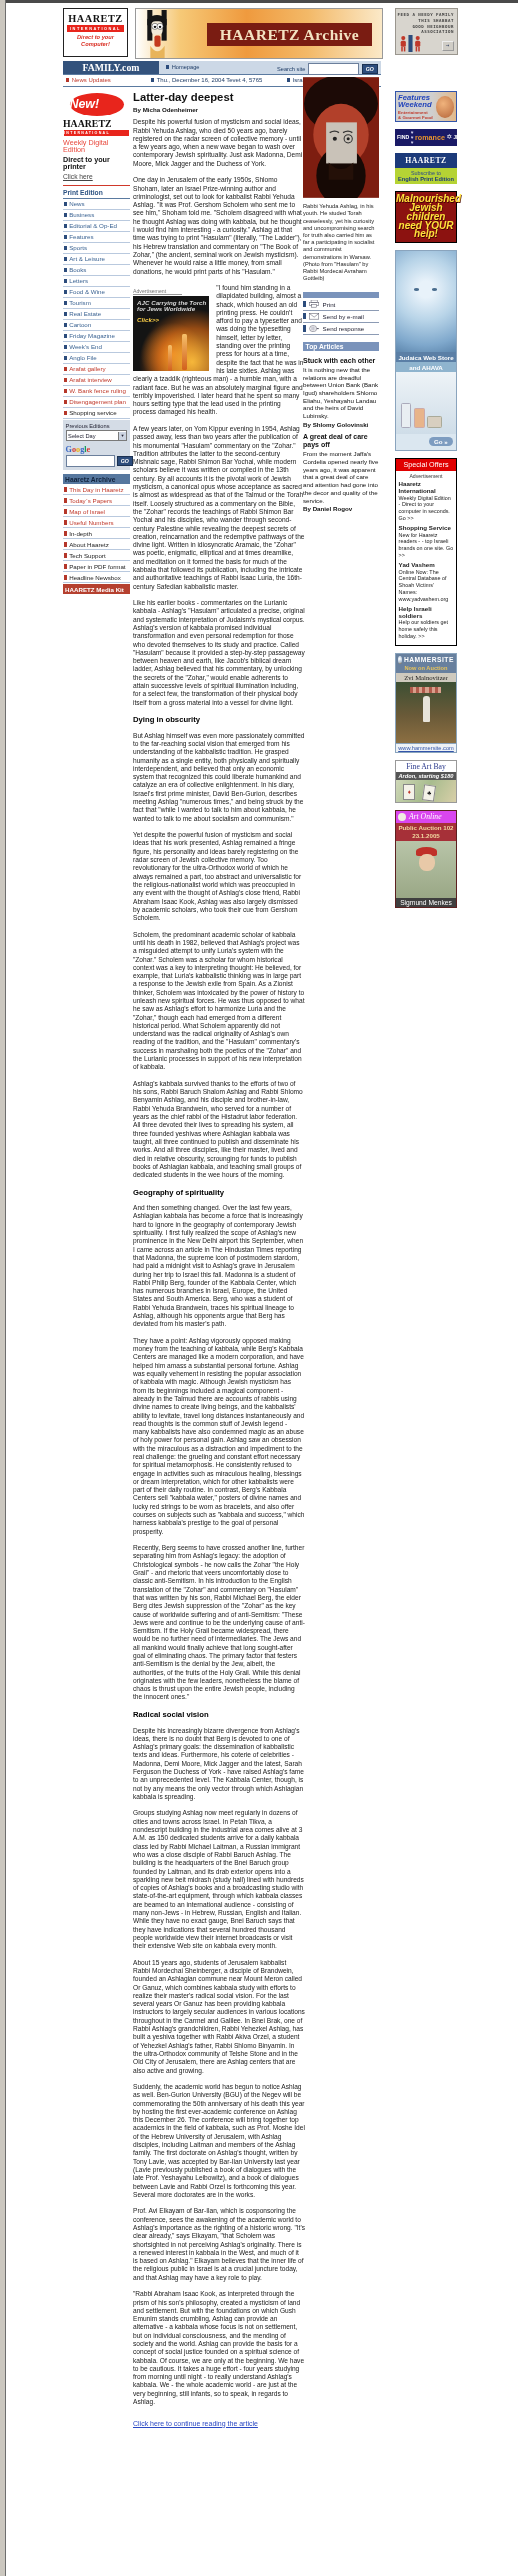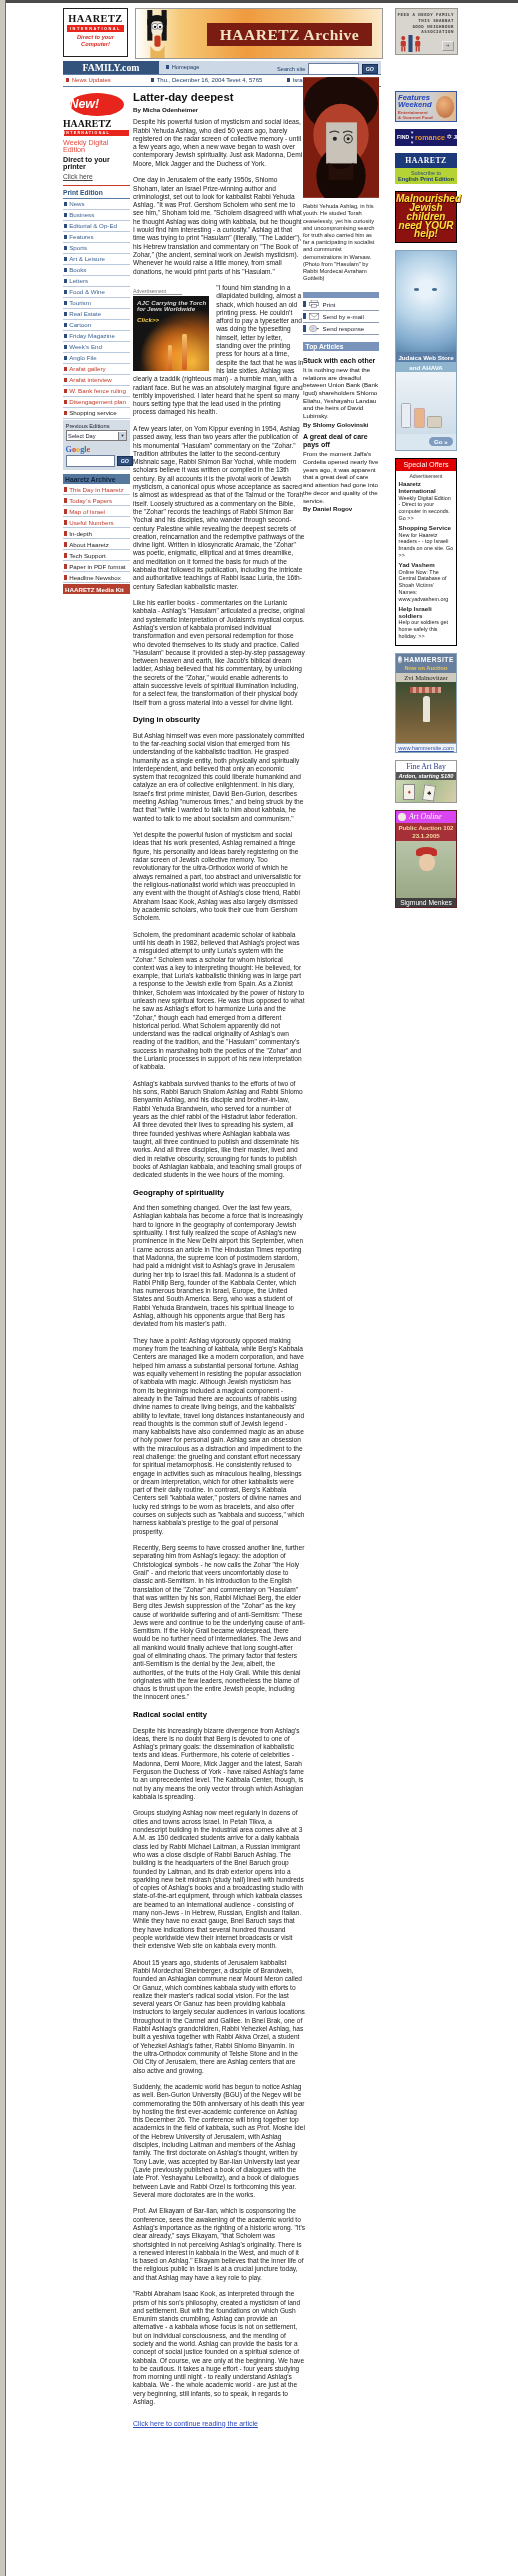--- a/index.html
+++ b/index.html
@@ -443,21 +443,21 @@
         <div class="para t-p">Like his earlier books - commentaries on the Lurianic kabbala - Ashlag's "Hasulam" articulated a precise, original and systematic interpretation of Judaism's mystical corpus. Ashlag's version of kabbala promised individual transformation and even personal redemption for those who devoted themselves to its study and practice. Called "Hasulam" because it provided a step-by-step passageway between heaven and earth, like Jacob's biblical dream ladder, Ashlag believed that his commentary, by unlocking the secrets of the "Zohar," would enable adherents to attain successive levels of spiritual illumination including, for a select few, the transformation of their physical body itself from a gross material into a vessel for divine light.</div>
         <div class="para t-h2">Dying in obscurity</div>
         <div class="para t-p">But Ashlag himself was even more passionately committed to the far-reaching social vision that emerged from his understanding of the kabbalistic tradition. He grasped humanity as a single entity, both physically and spiritually interdependent, and believed that only an economic system that recognized this could liberate humankind and catalyze an era of collective enlightenment. In his diary, Israel's first prime minister, David Ben-Gurion, describes meeting Ashlag "numerous times," and being struck by the fact that "while I wanted to talk to him about kabbala, he wanted to talk to me about socialism and communism."</div>
         <div class="para t-p">Yet despite the powerful fusion of mysticism and social ideas that his work presented, Ashlag remained a fringe figure, his personality and ideas barely registering on the radar screen of Jewish collective memory. Too revolutionary for the ultra-Orthodox world of which he always remained a part, too abstract and universalistic for the religious-nationalist world which was preoccupied in any event with the thought of Ashlag's close friend, Rabbi Abraham Isaac Kook, Ashlag was also largely dismissed by academic scholars, who took their cue from Gershom Scholem.</div>
         <div class="para t-p">Scholem, the predominant academic scholar of kabbala until his death in 1982, believed that Ashlag's project was a misguided attempt to unify Luria's system with the "Zohar." Scholem was a scholar for whom historical context was a key to interpreting thought: He believed, for example, that Luria's kabbalistic thinking was in large part a response to the Jewish exile from Spain. As a Zionist thinker, Scholem was intoxicated by the power of history to unleash new spiritual forces. He was thus opposed to what he saw as Ashlag's effort to harmonize Luria and the "Zohar," though each had emerged from a different historical period. What Scholem apparently did not understand was the radical originality of Ashlag's own reading of the tradition, and the "Hasulam" commentary's success in marshaling both the poetics of the "Zohar" and the Lurianic processes in support of his new interpretation of kabbala.</div>
         <div class="para t-p">Ashlag's kabbala survived thanks to the efforts of two of his sons, Rabbi Baruch Shalom Ashlag and Rabbi Shlomo Benyamin Ashlag, and his disciple and brother-in-law, Rabbi Yehuda Brandwein, who served for a number of years as the chief rabbi of the Histadrut labor federation. All three devoted their lives to spreading his system, all three founded yeshivas where Ashlagian kabbala was taught, all three continued to publish and disseminate his works. And all three disciples, like their master, lived and died in relative obscurity, scrounging for funds to publish books of Ashlagian kabbala, and teaching small groups of dedicated students in the wee hours of the morning.</div>
         <div class="para t-h2">Geography of spirituality</div>
         <div class="para t-p">And then something changed. Over the last few years, Ashlagian kabbala has become a force that is increasingly hard to ignore in the geography of contemporary Jewish spirituality. I first fully realized the scope of Ashlag's new prominence in the New Delhi airport this September, when I came across an article in The Hindustan Times reporting that Madonna, the supreme icon of postmodern stardom, had paid a midnight visit to Ashlag's grave in Jerusalem during her trip to Israel this fall. Madonna is a student of Rabbi Philip Berg, founder of the Kabbala Center, which has numerous branches in Israel, Europe, the United States and South America. Berg, who was a student of Rabbi Yehuda Brandwein, traces his spiritual lineage to Ashlag, although his opponents argue that Berg has deviated from his master's path.</div>
         <div class="para t-p">They have a point: Ashlag vigorously opposed making money from the teaching of kabbala, while Berg's Kabbala Centers are managed like a modern corporation, and have helped him amass a substantial personal fortune. Ashlag was equally vehement in resisting the popular association of kabbala with magic. Although Jewish mysticism has from its beginnings included a magical component - already in the Talmud there are accounts of rabbis using divine names to create living beings, and the kabbalists' ability to levitate, travel long distances instantaneously and read thoughts is the common stuff of Jewish legend - many kabbalists have also condemned magic as an abuse of holy power for personal gain. Ashlag saw an obsession with the miraculous as a distraction and impediment to the real challenge: the grueling and constant effort necessary for spiritual metamorphosis. He consistently refused to engage in activities such as miraculous healing, blessings or dream interpretation, which for other kabbalists were part of their daily routine. In contrast, Berg's Kabbala Centers sell "kabbala water," posters of divine names and lucky red strings to be worn as bracelets, and also offer courses on subjects such as "kabbala and success," which harness kabbala's prestige to the goal of personal prosperity.</div>
         <div class="para t-p">Recently, Berg seems to have crossed another line, further separating him from Ashlag's legacy: the adoption of Christological symbols - he now calls the Zohar "the Holy Grail" - and rhetoric that veers uncomfortably close to classic anti-Semitism. In his introduction to the English translation of the "Zohar" and commentary on "Hasulam" that was written by his son, Rabbi Michael Berg, the elder Berg cites Jewish suppression of the "Zohar" as the key cause of worldwide suffering and of anti-Semitism: "These Jews were and continue to be the underlying cause of anti-Semitism. If the Holy Grail became widespread, there would be no further need of intermediaries. The Jews and all mankind would finally achieve that long sought-after goal of eliminating chaos. The primary factor that festers anti-Semitism is the denial by the Jew, albeit, the authorities, of the fruits of the Holy Grail. While this denial originates with the few leaders, nonetheless the blame of chaos is thrust upon the entire Jewish people, including the innocent ones."</div>
-        <div class="para t-h2">Radical social entity</div>
+        <div class="para t-h2">Radical social vision</div>
         <div class="para t-p">Despite his increasingly bizarre divergence from Ashlag's ideas, there is no doubt that Berg is devoted to one of Ashlag's primary goals: the dissemination of kabbalistic texts and ideas. Furthermore, his coterie of celebrities - Madonna, Demi Moore, Mick Jagger and the latest, Sarah Ferguson the Duchess of York - have raised Ashlag's fame to an unprecedented level. The Kabbala Center, though, is not by any means the only vector through which Ashlagian kabbala is spreading.</div>
         <div class="para t-p">Groups studying Ashlag now meet regularly in dozens of cities and towns across Israel. In Petah Tikva, a nondescript building in the industrial area comes alive at 3 A.M. as 150 dedicated students arrive for a daily kabbala class led by Rabbi Michael Laitman, a Russian immigrant who was a close disciple of Rabbi Baruch Ashlag. The building is the headquarters of the Bnei Baruch group founded by Laitman, and its drab exterior opens into a sparkling new beit midrash (study hall) lined with hundreds of copies of Ashlag's books and a broadcasting studio with state-of-the-art equipment, through which kabbala classes are beamed to an international audience - consisting of many non-Jews - in Hebrew, Russian, English and Italian. While they have no exact gauge, Bnei Baruch says that they have indications that several hundred thousand people worldwide view their internet broadcasts or visit their extensive Web site on kabbala every month.</div>
         <div class="para t-p">About 15 years ago, students of Jerusalem kabbalist Rabbi Mordechai Sheinberger, a disciple of Brandwein, founded an Ashlagian commune near Mount Meron called Or Ganuz, which combines kabbala study with efforts to realize their master's radical social vision. For the last several years Or Ganuz has been providing kabbala instructors to largely secular audiences in various locations throughout in the Carmel and Galilee. In Bnei Brak, one of Rabbi Ashlag's grandchildren, Rabbi Yehezkel Ashlag, has built a yeshiva together with Rabbi Akiva Orzel, a student of Yehezkel Ashlag's father, Rabbi Shlomo Binyamin. In the ultra-Orthodox community of Telshe Stone and in the Old City of Jerusalem, there are Ashlag centers that are also active and growing.</div>
         <div class="para t-p">Suddenly, the academic world has begun to notice Ashlag as well. Ben-Gurion University (BGU) of the Negev will be commemorating the 50th anniversary of his death this year by hosting the first ever-academic conference on Ashlag this December 26. The conference will bring together top academics in the field of kabbala, such as Prof. Moshe Idel of the Hebrew University of Jerusalem, with Ashlag disciples, including Laitman and members of the Ashlag family. The first doctorate on Ashlag's thought, written by Tony Lavie, was accepted by Bar-Ilan University last year (Lavie previously published a book of dialogues with the late Prof. Yeshayahu Leibowitz), and a book of dialogues between Lavie and Rabbi Orzel is forthcoming this year. Several more doctorates are in the works.</div>
         <div class="para t-p">Prof. Avi Elkayam of Bar-Ilan, which is cosponsoring the conference, sees the awakening of the academic world to Ashlag's importance as the righting of a historic wrong. "It's clear already," says Elkayam, "that Scholem was shortsighted in not perceiving Ashlag's originality. There is a renewed interest in kabbala in the West, and much of it is based on Ashlag." Elkayam believes that the inner life of the religious public in Israel is at a crucial juncture today, and that Ashlag may have a key role to play.</div>
         <div class="para t-p">"Rabbi Abraham Isaac Kook, as interpreted through the prism of his son's philosophy, created a mysticism of land and settlement. But with the foundations on which Gush Emunim stands crumbling, Ashlag can provide an alternative - a kabbala whose focus is not on settlement, but on individual consciousness, and the mending of society and the world. Ashlag can provide the basis for a concept of social justice founded on a spiritual science of kabbala. Of course, we are only at the beginning. We have to be cautious. It takes a huge effort - four years studying from morning until night - to really understand Ashlag's kabbala. We - the whole academic world - are just at the very beginning, still infants, so to speak, in regards to Ashlag.</div>
       </div>
   </div>
   <span class="continue">Click here to continue reading the article</span>
 </div>

